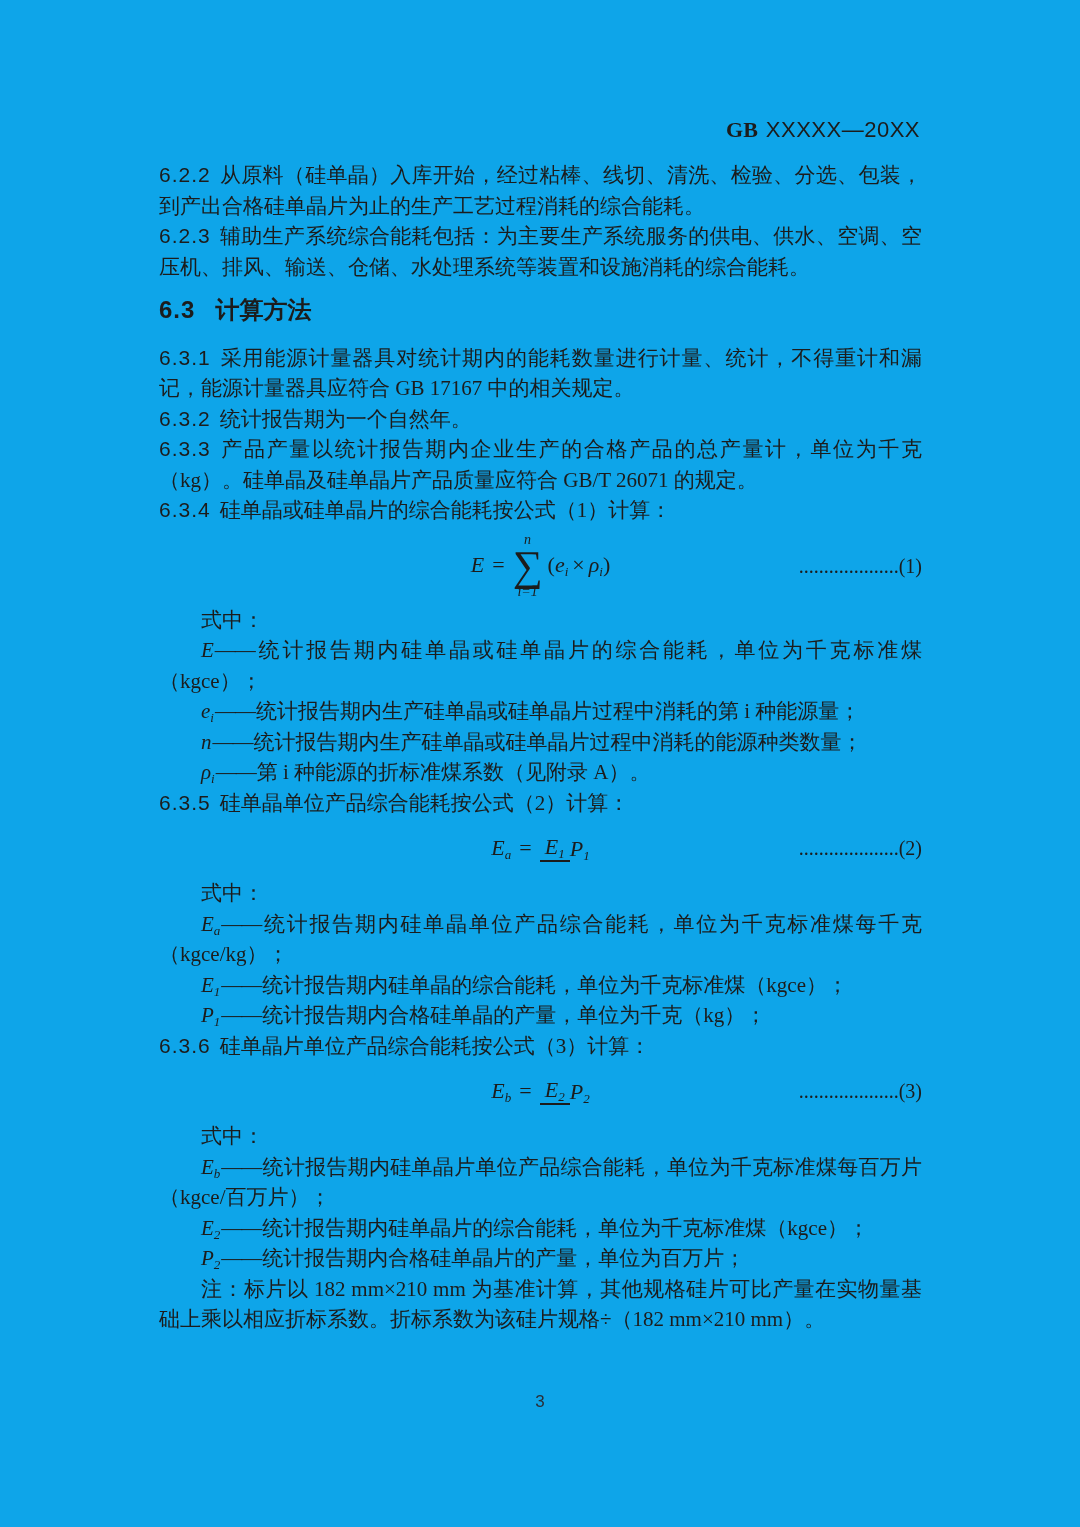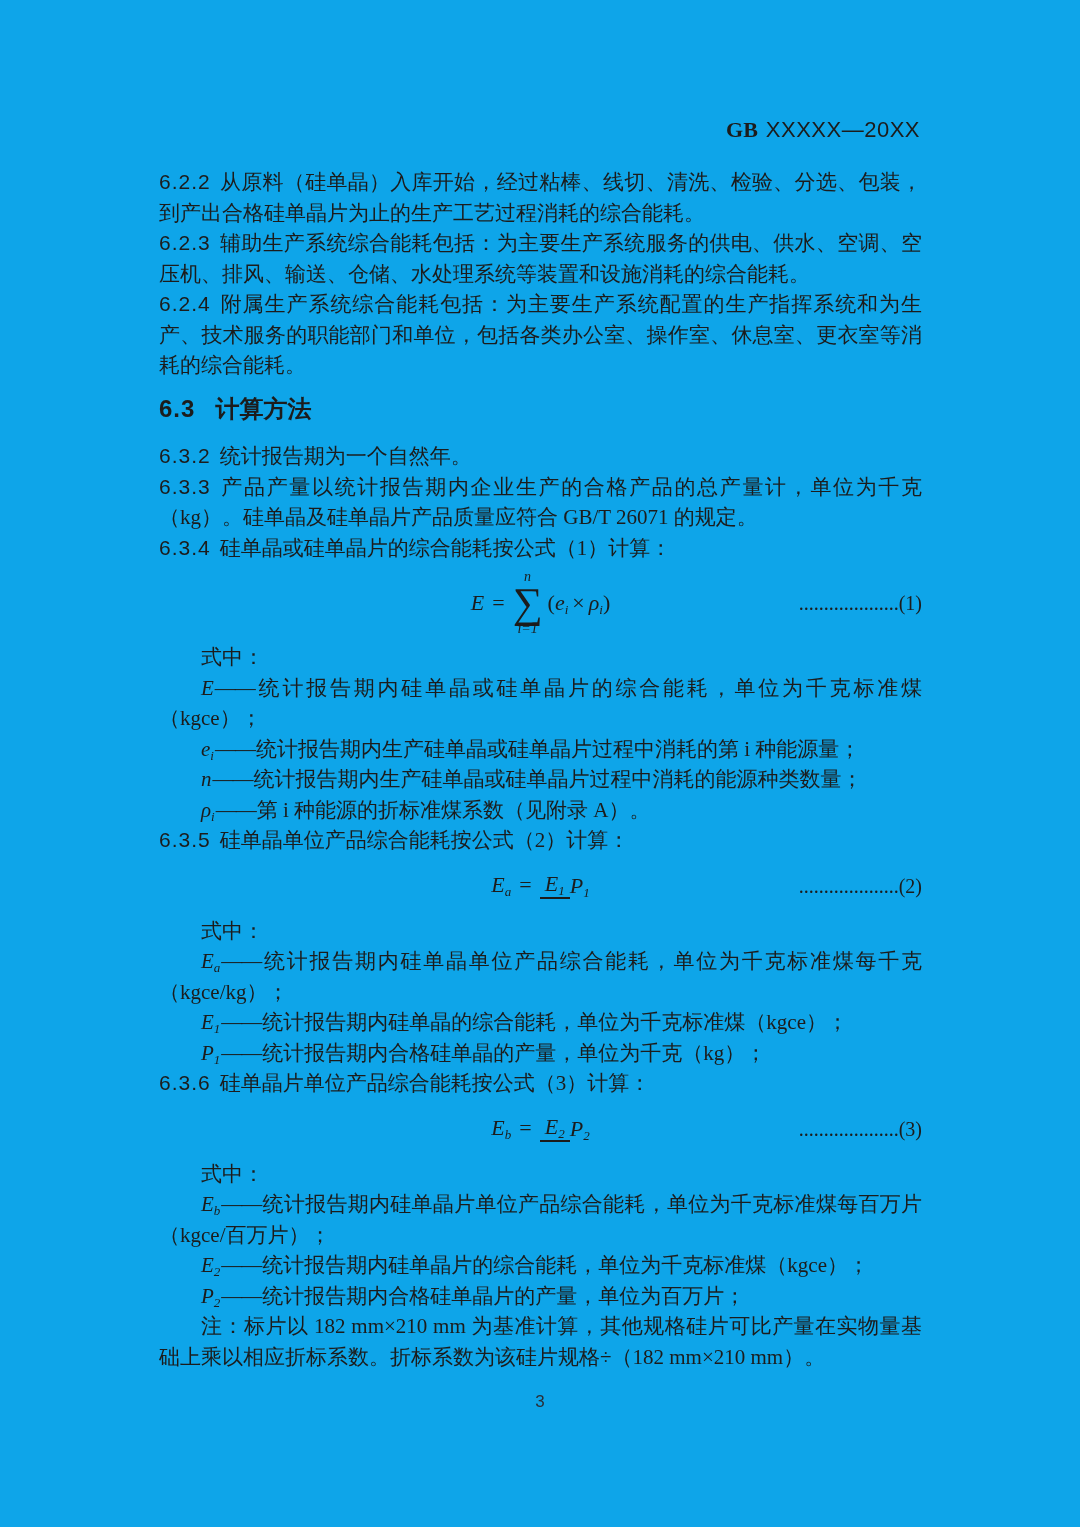--- a/index.html
+++ b/index.html
@@ -26,21 +26,21 @@
     font-family: "Liberation Serif", "DejaVu Serif", serif;
     margin-right: 8px;
   }
   .header .code {
     font-family: "Liberation Sans", "DejaVu Sans", sans-serif;
     letter-spacing: 0.5px;
   }
   .content {
     position: absolute;
     left: 159px;
-    top: 167px;
+    top: 160px;
     width: 763px;
     font-size: 21px;
     line-height: 30.5px;
     text-align: justify;
   }
   p { margin: 0; }
   .secnum {
     font-family: "Liberation Sans", "DejaVu Sans", sans-serif;
     letter-spacing: 1px;
     margin-right: 9px;
@@ -132,24 +132,24 @@
   <div class="header">
     <span class="gb">GB</span><span class="code">XXXXX—20XX</span>
   </div>
 
   <div class="content">
 
     <p class="para"><span class="secnum">6.2.2</span><span>从原料（硅单晶）入库开始，经过粘棒、线切、清洗、检验、分选、包装，到产出合格硅单晶片为止的生产工艺过程消耗的综合能耗。</span></p>
 
     <p class="para"><span class="secnum">6.2.3</span><span>辅助生产系统综合能耗包括：为主要生产系统服务的供电、供水、空调、空压机、排风、输送、仓储、水处理系统等装置和设施消耗的综合能耗。</span></p>
 
-    <p class="para"><span class="secnum">6.2.4</span><span>附属生产系统综合能耗包括：为主要生产系统配置的生产指挥系统和为生产、技术服务的职能部门和单位，包括各类办公室、操作室、休息室、更衣室等消耗的综合能耗。</span></p>
 
     <p class="heading"><span class="heading-num">6.3</span><span>计算方法</span></p>
 
+    <p class="para"><span class="secnum">6.3.1</span><span>采用能源计量器具对统计期内的能耗数量进行计量、统计，不得重计和漏记，能源计量器具应符合 GB 17167 中的相关规定。</span></p>
 
     <p class="para"><span class="secnum">6.3.2</span><span>统计报告期为一个自然年。</span></p>
 
     <p class="para"><span class="secnum">6.3.3</span><span>产品产量以统计报告期内企业生产的合格产品的总产量计，单位为千克（kg）。硅单晶及硅单晶片产品质量应符合 GB/T 26071 的规定。</span></p>
 
     <p class="para"><span class="secnum">6.3.4</span><span>硅单晶或硅单晶片的综合能耗按公式（1）计算：</span></p>
 
     <div class="formula-row formula-tall">
       <div class="formula-center">
         <span class="math-var">E</span>

